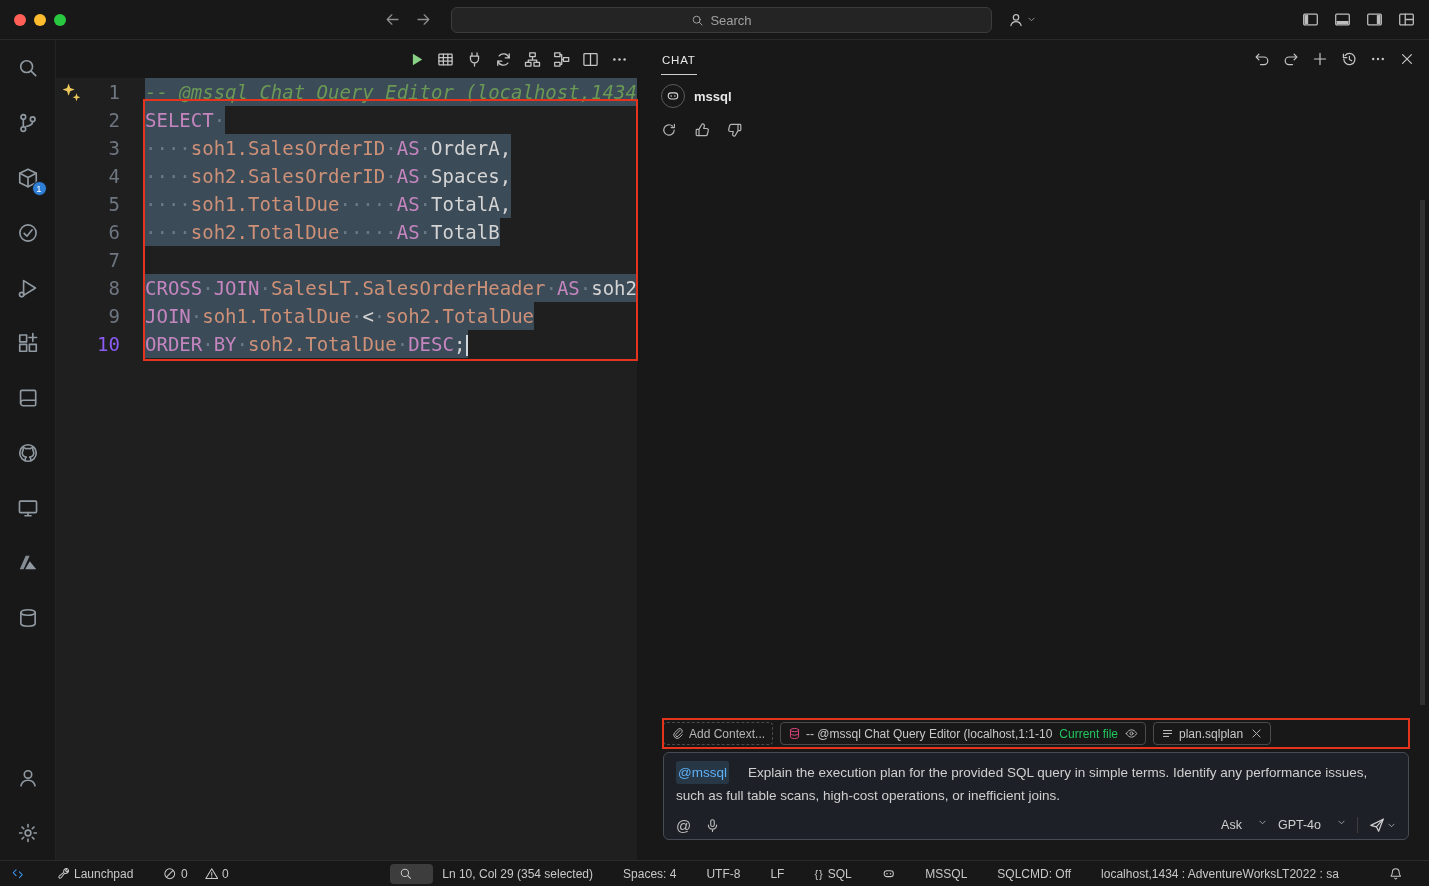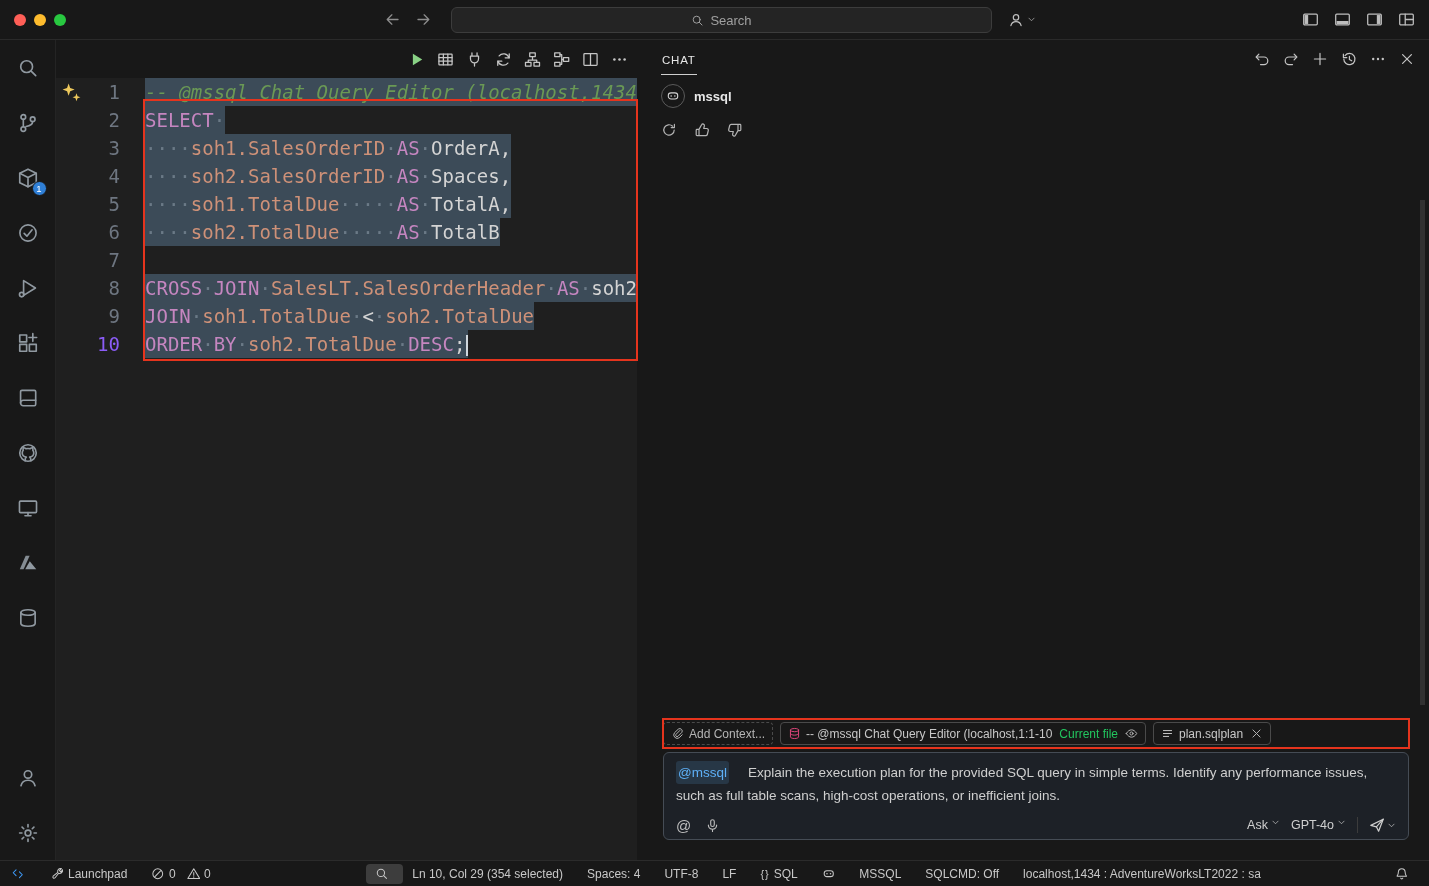--- a/index.html
+++ b/index.html
@@ -81,35 +81,35 @@
   .chip .ticon{color:#b5b5b5;margin-left:2px}
   .chat-input{height:88px;border:1px solid #454c55;border-radius:6px;background:#1d2127;display:flex;flex-direction:column;padding:8px 12px 6px}
   .input-text{flex:1;font-size:13.5px;line-height:23px;color:#cfcfcf}
   .mention{color:var(--mention);background:rgba(86,156,214,.18);border-radius:3px;padding:4px 2px}
   .itx{margin-left:19px}
   .input-toolbar{display:flex;align-items:center;gap:14px;color:#bdbdbd;padding-top:5px}
   .itb{cursor:pointer}
   .itb svg{width:15px;height:15px}
   .at-glyph{font-size:15px;line-height:15px;display:block}
   .it-right{margin-left:auto;display:flex;align-items:center;gap:11px;font-size:12.5px;color:#cfcfcf}
-  .drop{display:flex;align-items:flex-start;gap:3px;cursor:pointer}
+  .drop{display:flex;align-items:flex-start;gap:16px;cursor:pointer}
   .drop .chev-sm svg{width:9px;height:9px}
   .it-div{width:1px;height:16px;background:#3c3c3c}
   .send-wrap{display:flex;align-items:center;gap:2px;cursor:pointer}
   .send-wrap svg{width:16px;height:16px}
   .send-wrap .chev-sm svg{width:9px;height:9px}
   .chat-scrollbar{position:absolute;right:4px;top:160px;width:5px;height:505px;background:#3f3f3f;opacity:.65}
 
   
   .statusbar{height:26px;background:#181818;border-top:1px solid #2b2b2b;display:flex;align-items:center;font-size:12px;color:#c8c8c8;padding-right:6px}
   .sb-item{display:flex;align-items:center;gap:5px;padding:0 9px;height:100%;cursor:pointer;white-space:nowrap}
   .sb-item svg{width:13.5px;height:13.5px}
   .sb-item.remote{color:var(--remote);padding:0 11px}
   .sb-item.boxed{background:#3d3d3d;border-radius:4px;height:20px;margin-left:140px;padding:0 9px}
-  .sb-part{display:flex;align-items:center;gap:4px;margin-right:6px}
+  .sb-part{display:flex;align-items:center;gap:4px;margin-right:12px}
   .braces-glyph{font-size:11px;letter-spacing:1px;display:block}
   .sb-spacer{flex:1}
 
   
   .anno{position:absolute;border:2px solid var(--anno);pointer-events:none;z-index:40}
   #anno-code{left:143px;top:99px;width:495px;height:262px}
   #anno-context{left:662px;top:718px;width:748px;height:31px}
 </style>
 </head>
 <body>

